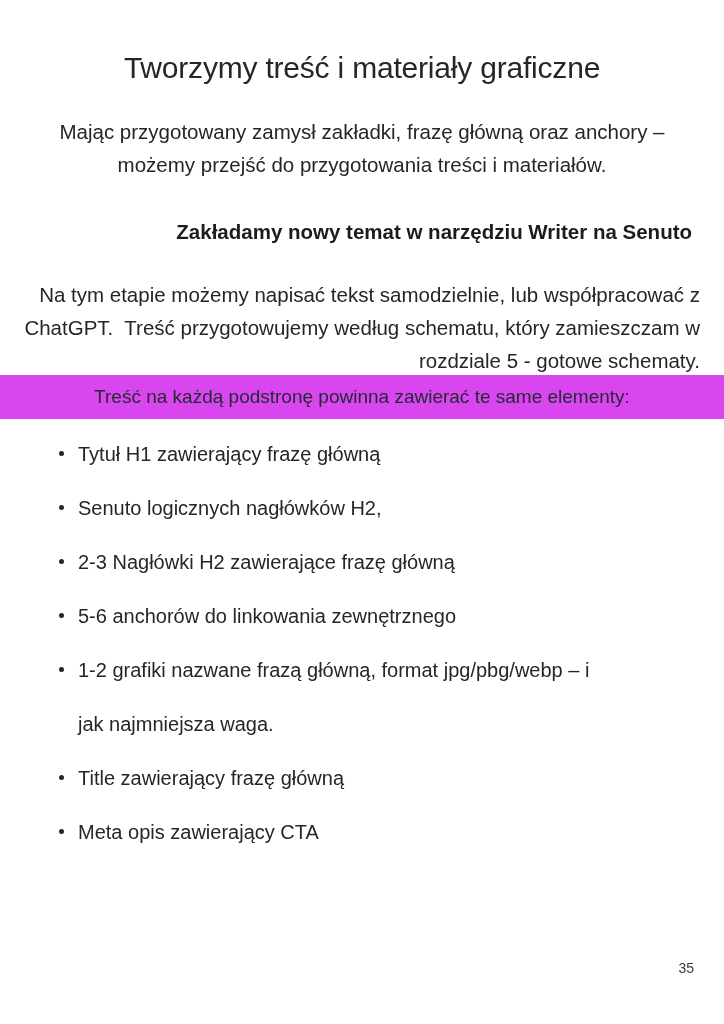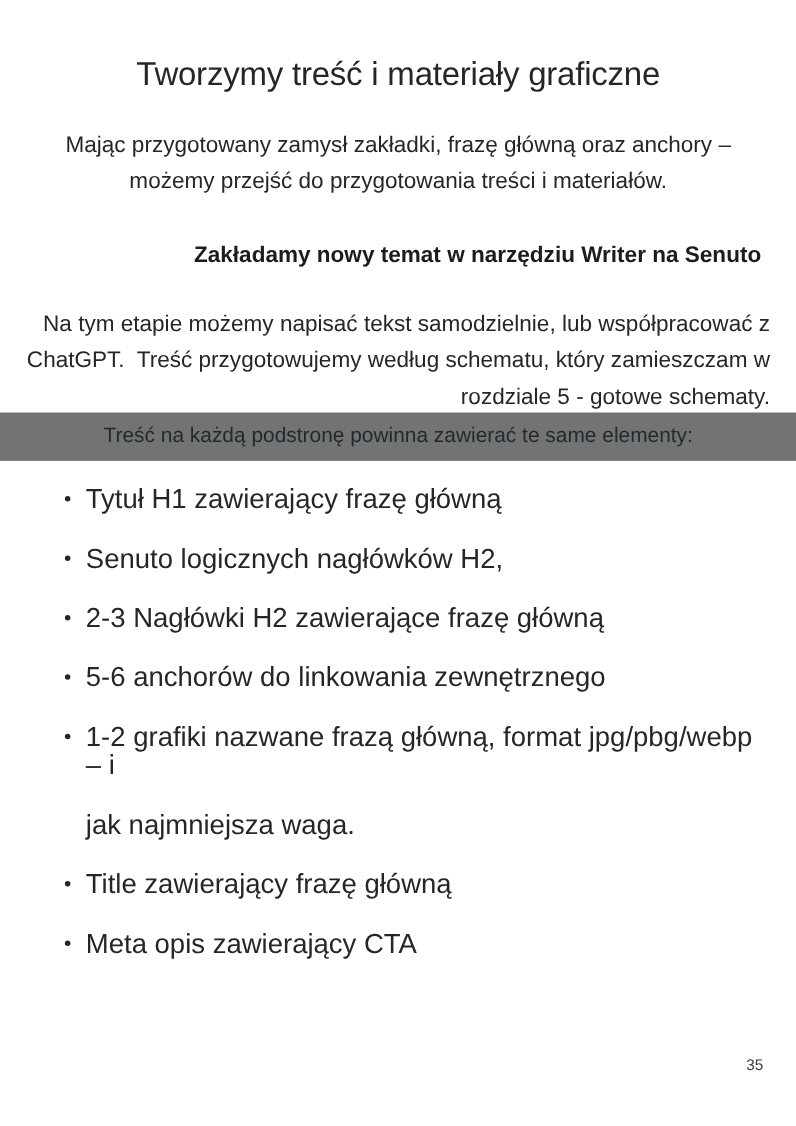--- a/index.html
+++ b/index.html
@@ -80,21 +80,21 @@
     white-space: pre-wrap;
   }
 
   
   .highlight-band {
     position: absolute;
     top: 375px;
     left: 0;
     width: 724px;
     height: 44px;
-    background: #737373;
+    background: #d946ef;
     display: flex;
     align-items: center;
     justify-content: center;
   }
   .highlight-band-text {
     font-size: 19px;
     font-weight: 400;
     color: #1f2a2e;
     line-height: 1.2;
     text-align: center;
@@ -107,21 +107,21 @@
     top: 441px;
     left: 55px;
     width: 640px;
     margin: 0;
     padding: 0;
     list-style: none;
   }
   .bullet-item {
     position: relative;
     padding-left: 23px;
-    font-size: 25px;
+    font-size: 20px;
     font-weight: 400;
     color: #262626;
     line-height: 26px;
     margin-bottom: 28px;
   }
   .bullet-item .dot {
     position: absolute;
     left: 4px;
     top: 10px;
     width: 5px;

